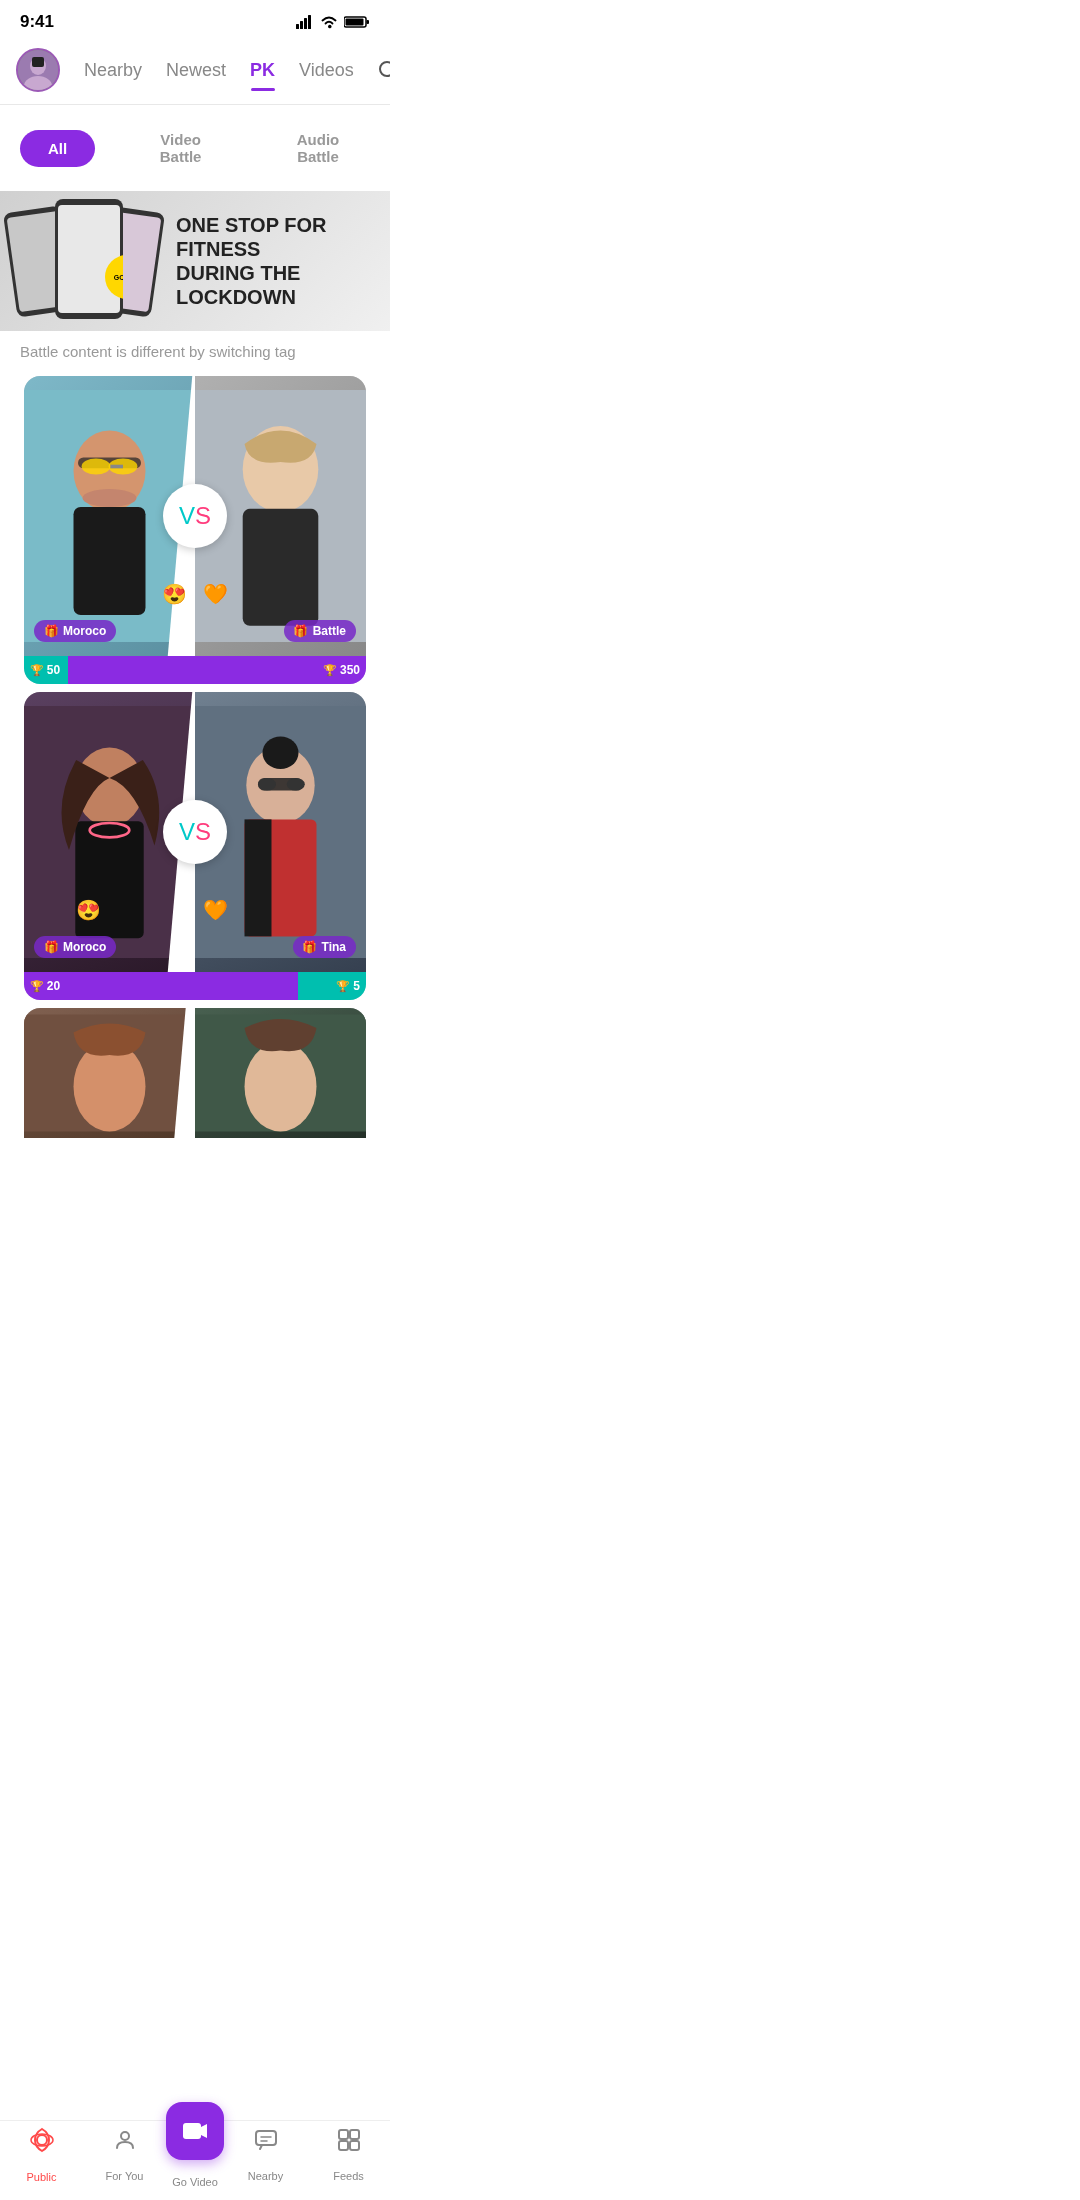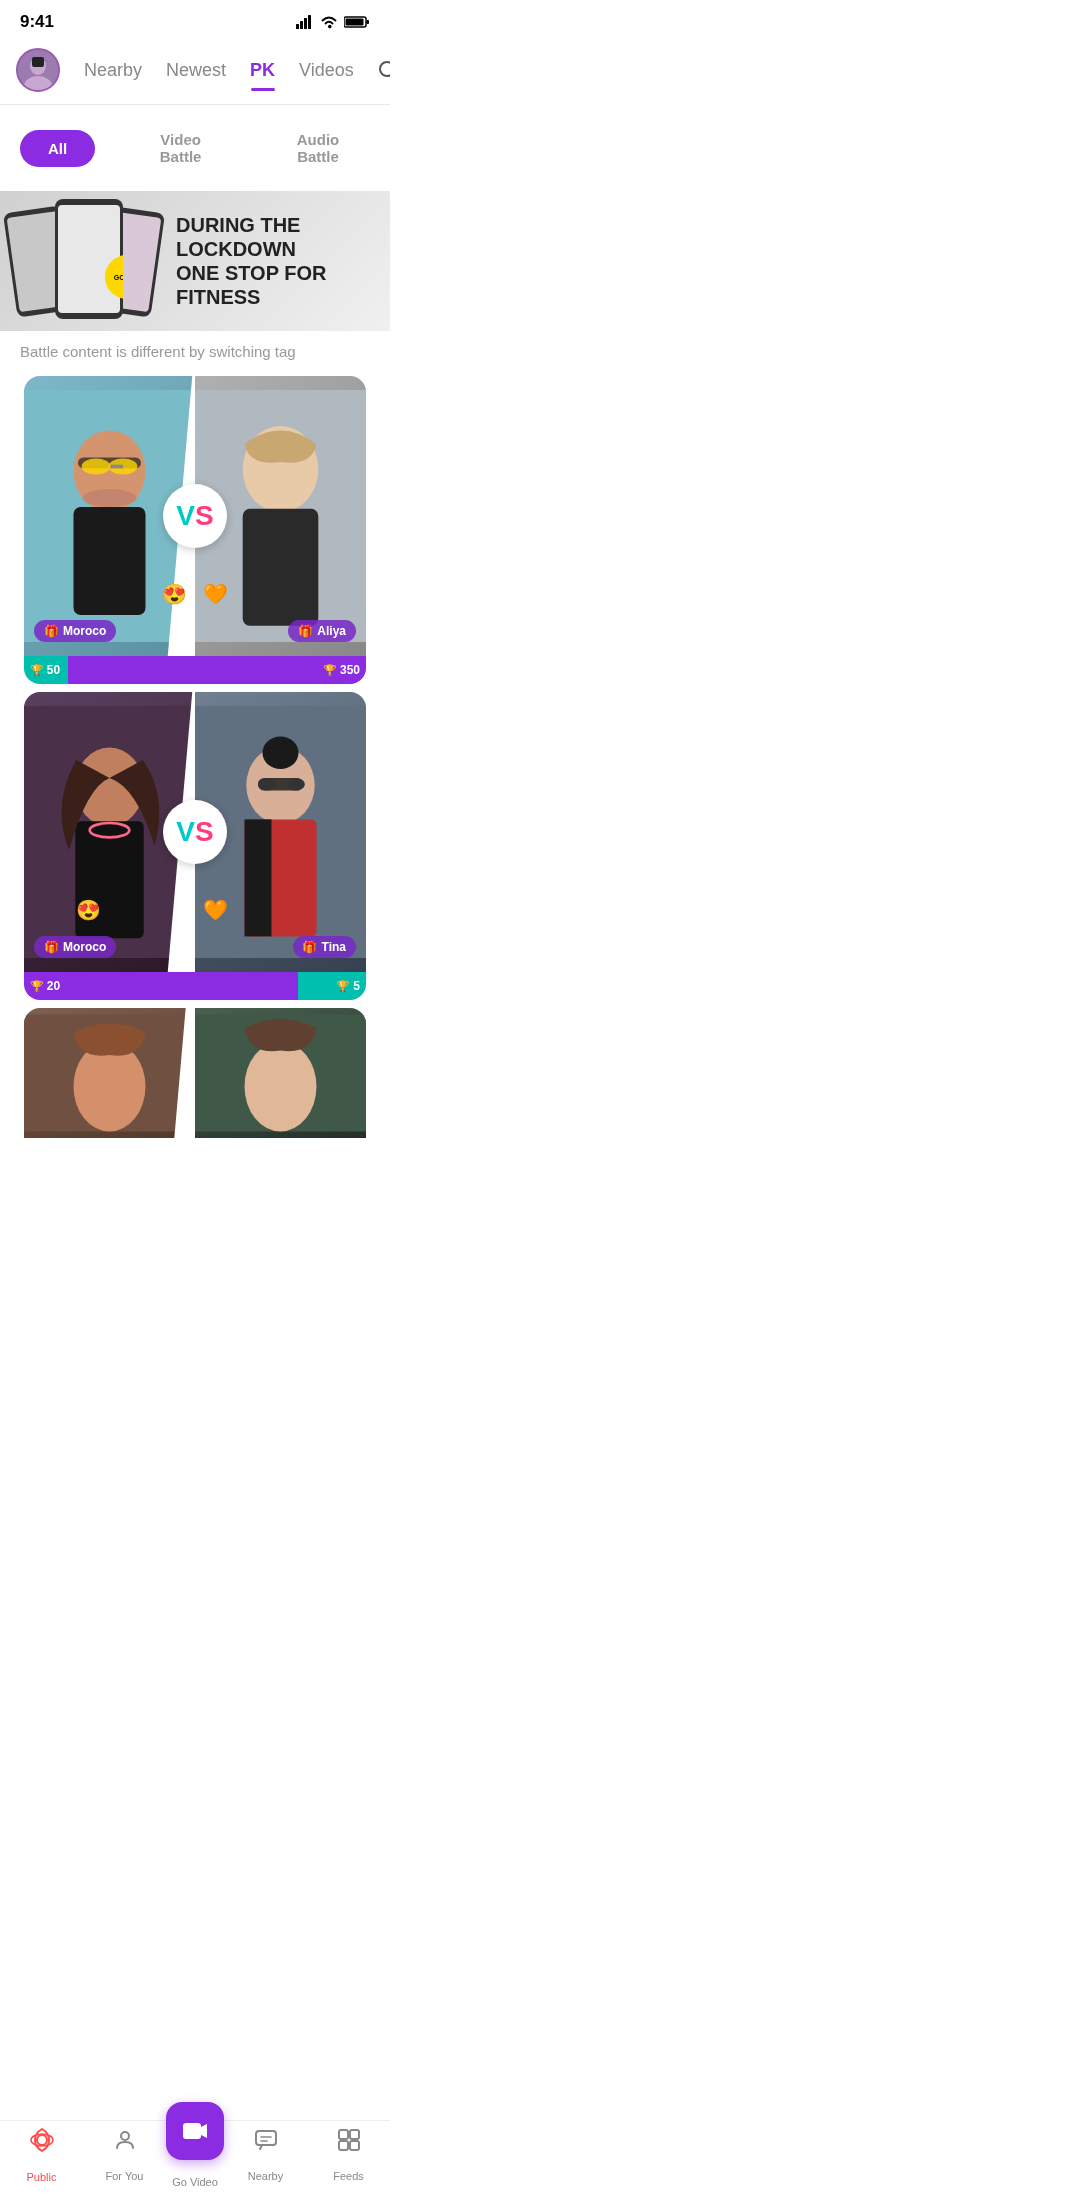--- a/index.html
+++ b/index.html
@@ -264,22 +264,22 @@
       height: 64px;
       border-radius: 50%;
       background: #fff;
       display: flex;
       align-items: center;
       justify-content: center;
       z-index: 10;
       box-shadow: 0 2px 8px rgba(0,0,0,0.2);
     }
     .vs-text {
-      font-size: 28px;
-      font-weight: 700;
+      font-size: 24px;
+      font-weight: 400;
     }
     .vs-v { color: #00C9C9; }
     .vs-s { color: #FF3C7D; }
 
     
     .name-badge {
       position: absolute;
       bottom: 14px;
       display: flex;
       align-items: center;
@@ -465,22 +465,22 @@
         <div class="phone-screen" style="background: #e8e8e8;"></div>
         <div class="gym-logo">
           <span style="font-size:7px; font-weight:900; color:#000;">GOLD'S</span>
         </div>
       </div>
       <div class="phone-mock phone-right">
         <div class="phone-screen" style="background: #d8c8d8;"></div>
       </div>
     </div>
     <div class="banner-text">
+      <span>ONE STOP FOR FITNESS</span>
       <span>DURING THE LOCKDOWN</span>
-      <span>ONE STOP FOR FITNESS</span>
     </div>
   </div>
 
   <div class="tag-hint">
     <span>Battle content is different by switching tag</span>
   </div>
 
   <div class="card-outer">
     <div class="battle-card">
       <div class="battle-images">
@@ -514,21 +514,21 @@
         <div class="battle-right-img">
           <svg width="190" height="280" viewBox="0 0 190 280">
             <rect width="190" height="280" fill="#B0B8C0"></rect>
             <ellipse cx="95" cy="88" rx="42" ry="48" fill="#E8C9A8"></ellipse>
             <rect x="53" y="132" width="84" height="130" rx="8" fill="#2a2a2a"></rect>
             <path d="M55 60 Q95 30 135 60 Q130 85 95 80 Q60 85 55 60Z" fill="#C8A870"></path>
           </svg>
 
           <div class="name-badge right">
             <span class="name-badge-icon">🎁</span>
-            <span class="name-badge-text">Aliya</span>
+            <span class="name-badge-text">Battle</span>
           </div>
 
           <div class="emoji-overlay" style="left: 8px; bottom: 50px; font-size: 20px;">🧡</div>
         </div>
 
         <div style="position: absolute; right: calc(50% + 8px); bottom: 50px; font-size: 20px; z-index: 6;">😍</div>
       </div>
 
       <div style="display: flex; height: 28px;">
         <div style="width: 13%; height: 100%; background: #00BFAF; display: flex; align-items: center; padding-left: 6px;">

